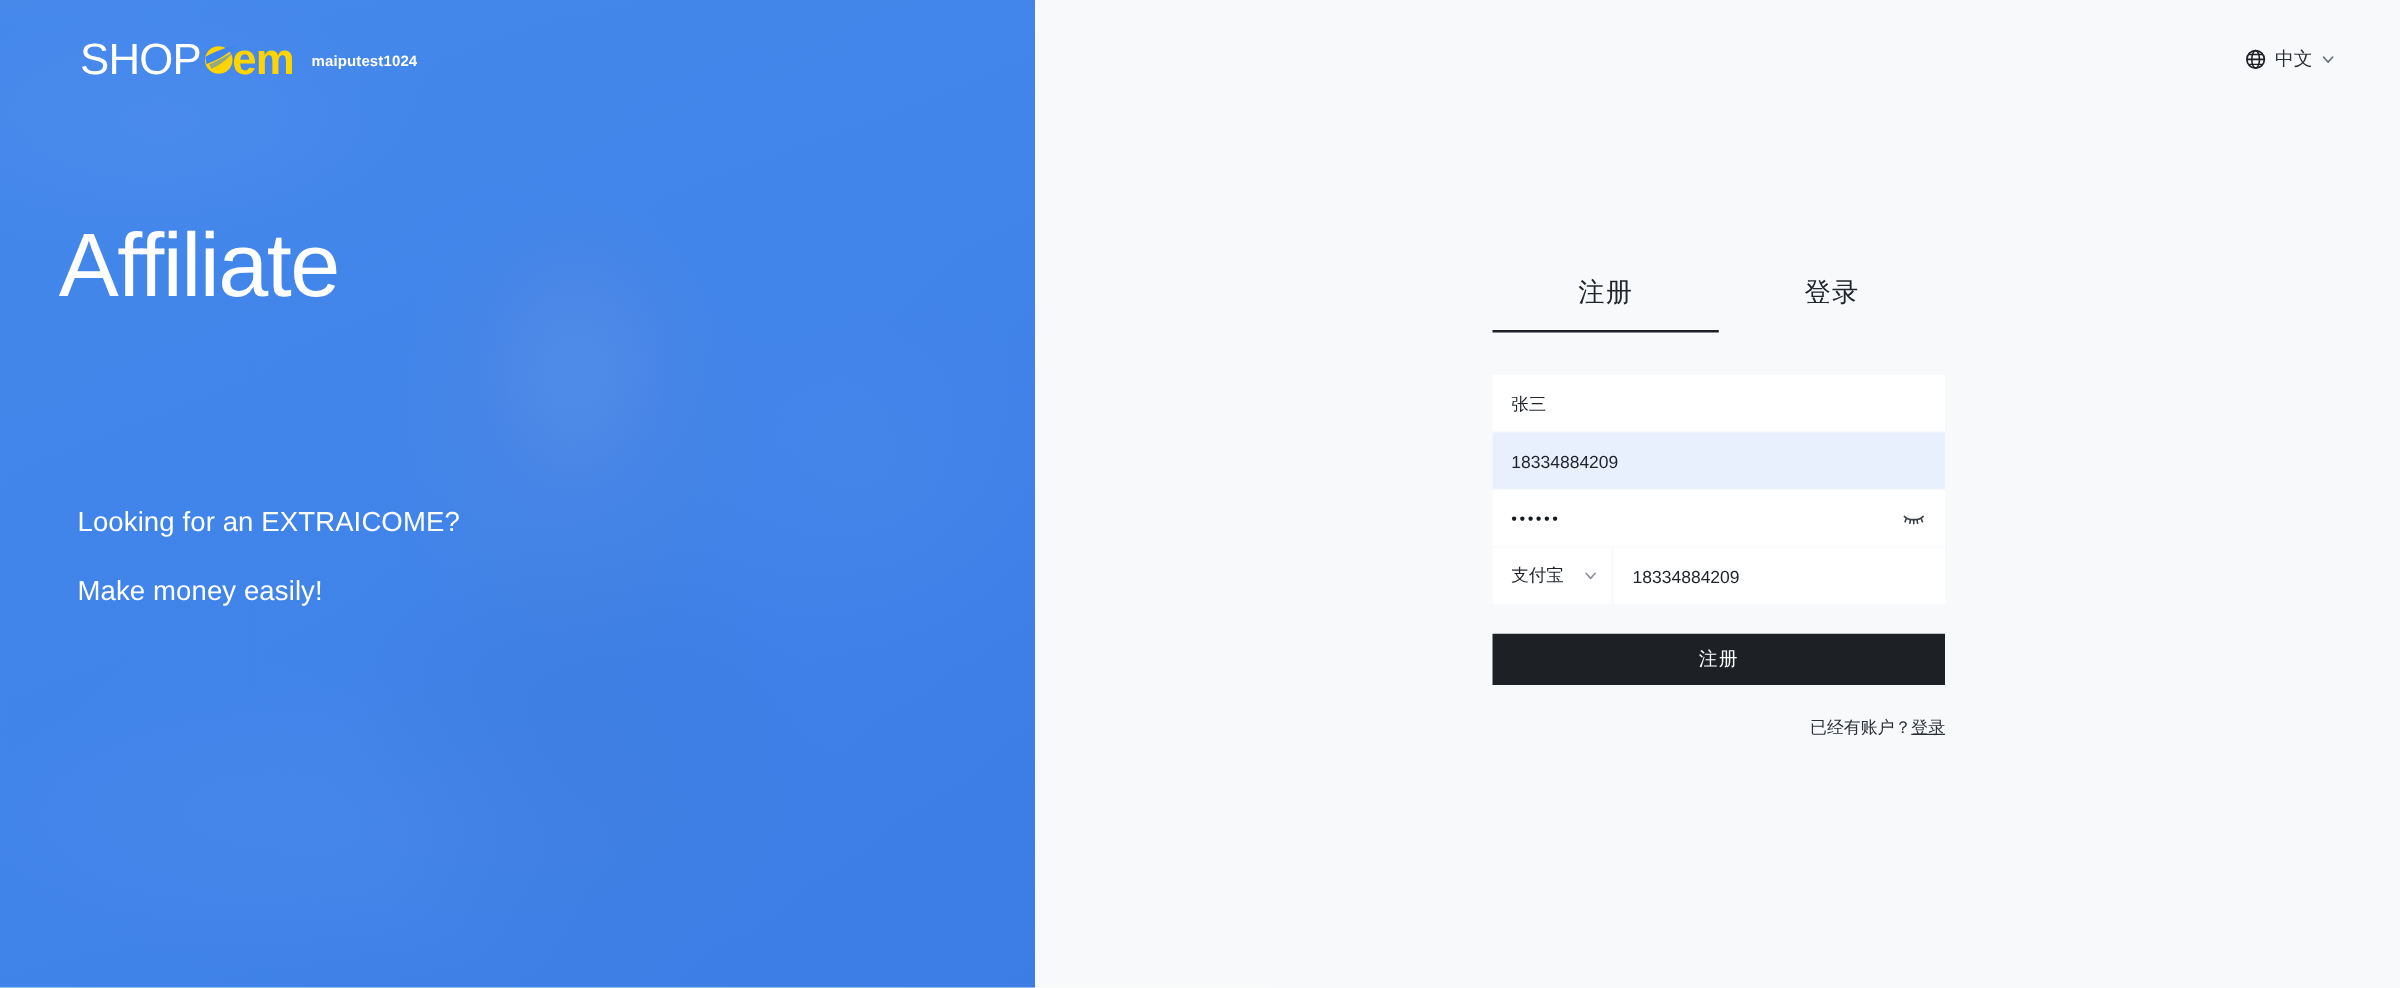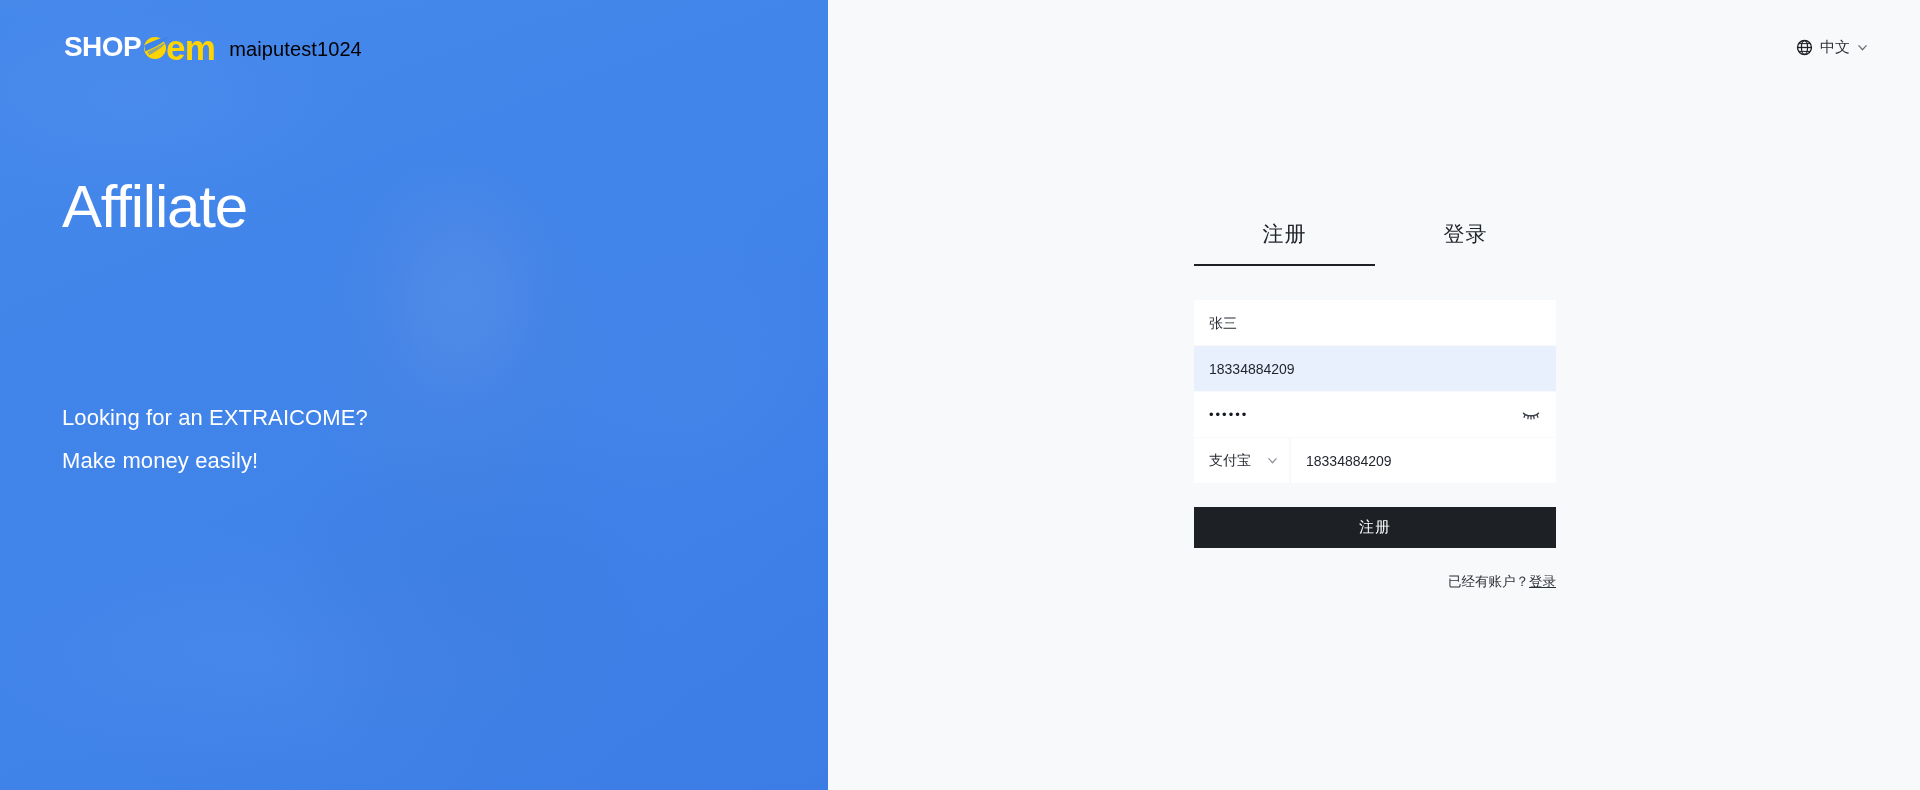--- a/index.html
+++ b/index.html
@@ -77,69 +77,69 @@
     display: flex;
     align-items: center;
     gap: 14px;
   }
   .logo-mark {
     display: flex;
     align-items: center;
     height: 34px;
   }
   .logo-shop {
-    font-size: 28px;
-    font-weight: 700;
+    font-size: 35px;
+    font-weight: 400;
     letter-spacing: -0.6px;
     color: #ffffff;
     line-height: 1;
   }
   .logo-globe { margin: 0 -2px; display: inline-flex; align-items: center; }
   .logo-em {
     font-size: 35px;
     font-weight: 700;
     letter-spacing: -0.6px;
     color: #ffd400;
     line-height: 1;
     margin-left: -3px;
   }
   .brand-sub {
-    font-size: 20px;
-    color: #000000;
-    font-weight: 400;
+    font-size: 12px;
+    color: #ffffff;
+    font-weight: 700;
     letter-spacing: 0.1px;
     margin-top: 4px;
   }
 
   
   .headline {
     position: absolute;
-    left: 62px;
+    left: 47px;
     top: 176px;
     color: #ffffff;
-    font-size: 60px;
+    font-size: 72px;
     line-height: 1.03;
     font-weight: 400;
     letter-spacing: -1.2px;
   }
   .headline span { display: block; }
 
   .tagline-1 {
     position: absolute;
     left: 62px;
     top: 405px;
     color: #ffffff;
     font-size: 22px;
     font-weight: 400;
     letter-spacing: 0.1px;
   }
   .tagline-2 {
     position: absolute;
     left: 62px;
-    top: 448px;
+    top: 460px;
     color: #ffffff;
     font-size: 22px;
     font-weight: 400;
     letter-spacing: 0.1px;
   }
 
   
   .right-panel {
     position: relative;
     flex: 1 1 auto;

